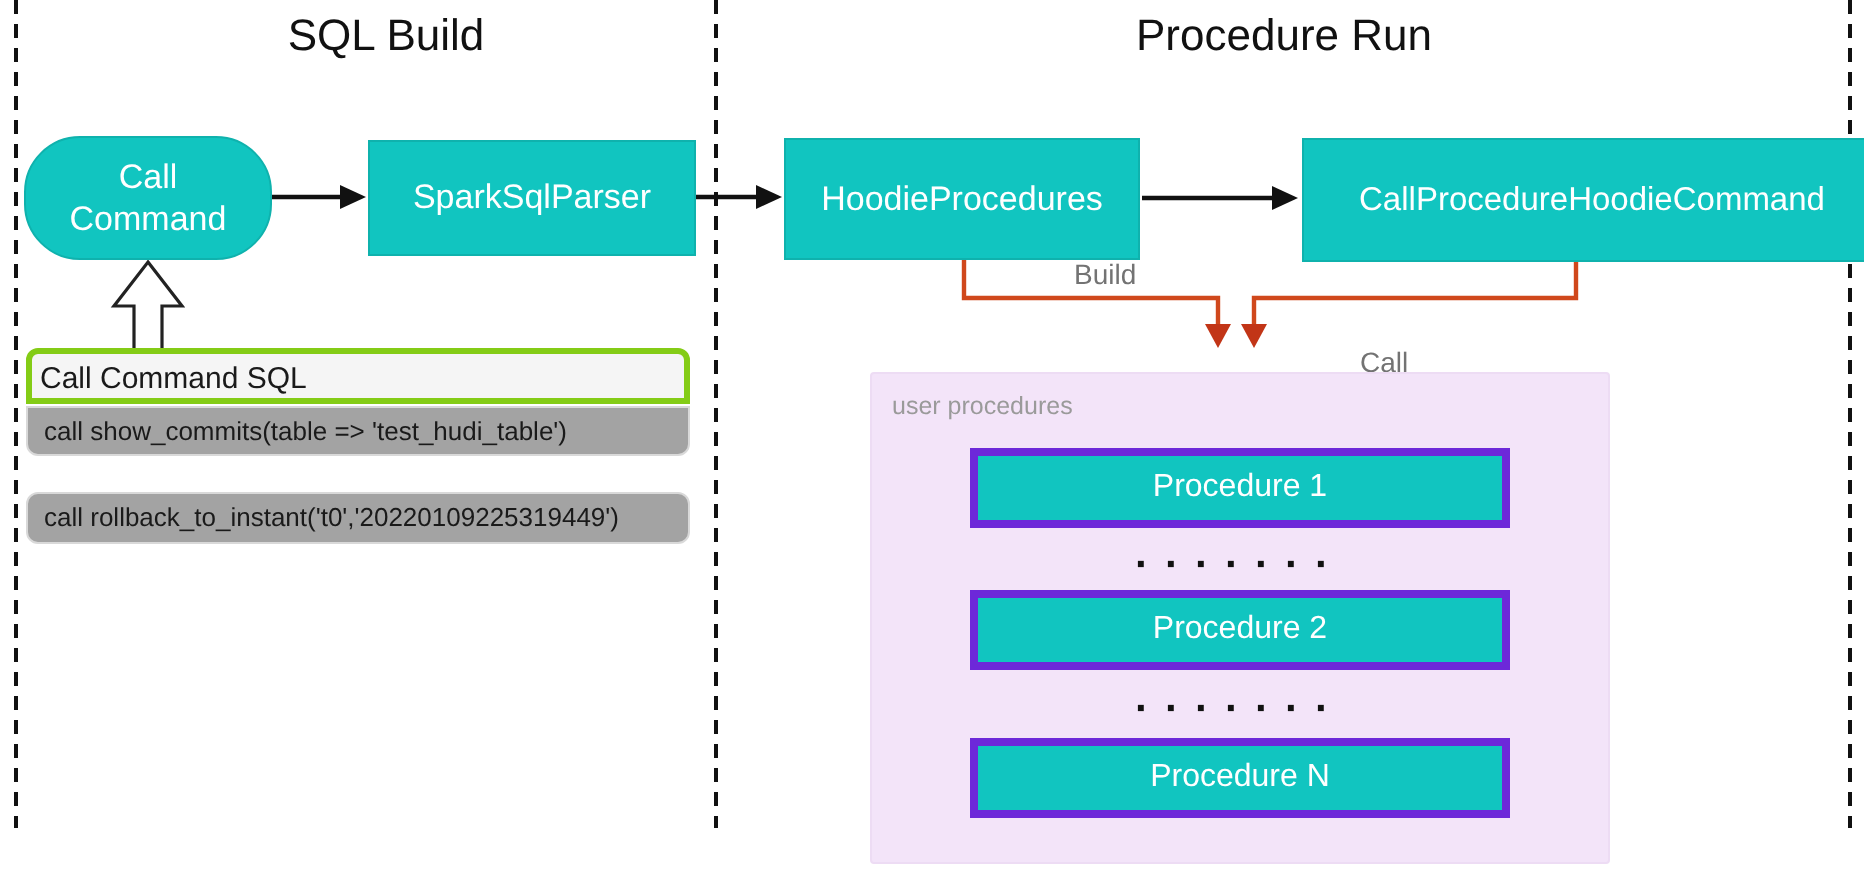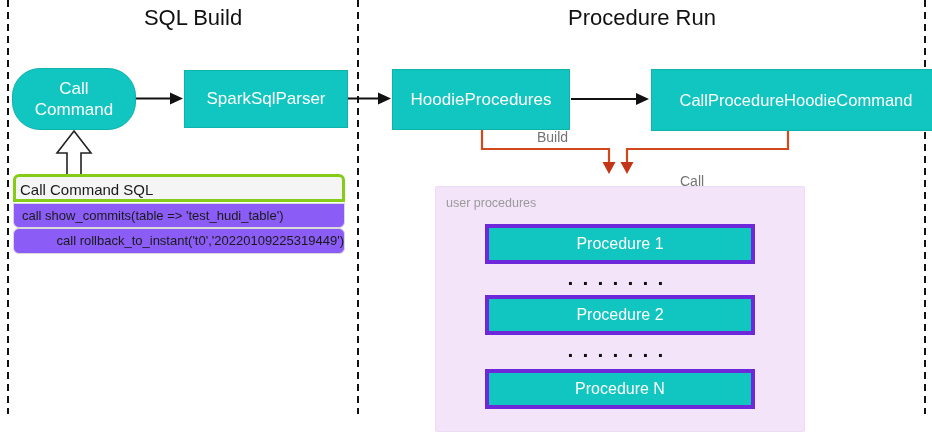--- a/index.html
+++ b/index.html
@@ -20,26 +20,26 @@
     position:absolute;font-size:14px;color:#737373;text-align:left;width:70px;
     background:transparent;white-space:nowrap;
   }
   .sql-panel{position:absolute;left:13px;top:174px;width:332px;}
   .sql-header{
     box-sizing:border-box;height:28px;line-height:26px;background:#F5F5F5;
     border:3px solid #84cc16;border-radius:6px 6px 0 0;font-size:15px;
     padding-left:4px;color:#1a1a1a;
   }
   .sql-row{
-    box-sizing:border-box;height:26px;line-height:24px;background:#8b5cf6;
+    box-sizing:border-box;height:26px;line-height:24px;background:#a3a3a3;
     border:1px solid #D9D9D9;border-radius:6px;font-size:13px;
     padding-left:8px;color:#1a1a1a;white-space:nowrap;overflow:hidden;
   }
   .sql-row.first{margin-top:1px;border-radius:0 0 6px 6px;height:25px;line-height:23px;}
-  .sql-row.second{margin-top:0;text-align:right;}
+  .sql-row.second{margin-top:18px;}
   .user-procs{
     position:absolute;left:435px;top:174px;width:370px;height:246px;
     background:#F3E4F9;border:1px solid #EDDCF4;box-sizing:border-box;border-radius:2px;margin-top:12px;
   }
   .up-label{position:absolute;left:10px;top:9px;font-size:12.5px;color:#9A9A9A;}
   .proc-box{
     position:absolute;left:49px;width:270px;height:40px;background:#11C5C0;
     border:4px solid #6d28d9;box-sizing:border-box;color:#fff;font-size:16px;
     display:flex;align-items:center;justify-content:center;
   }

